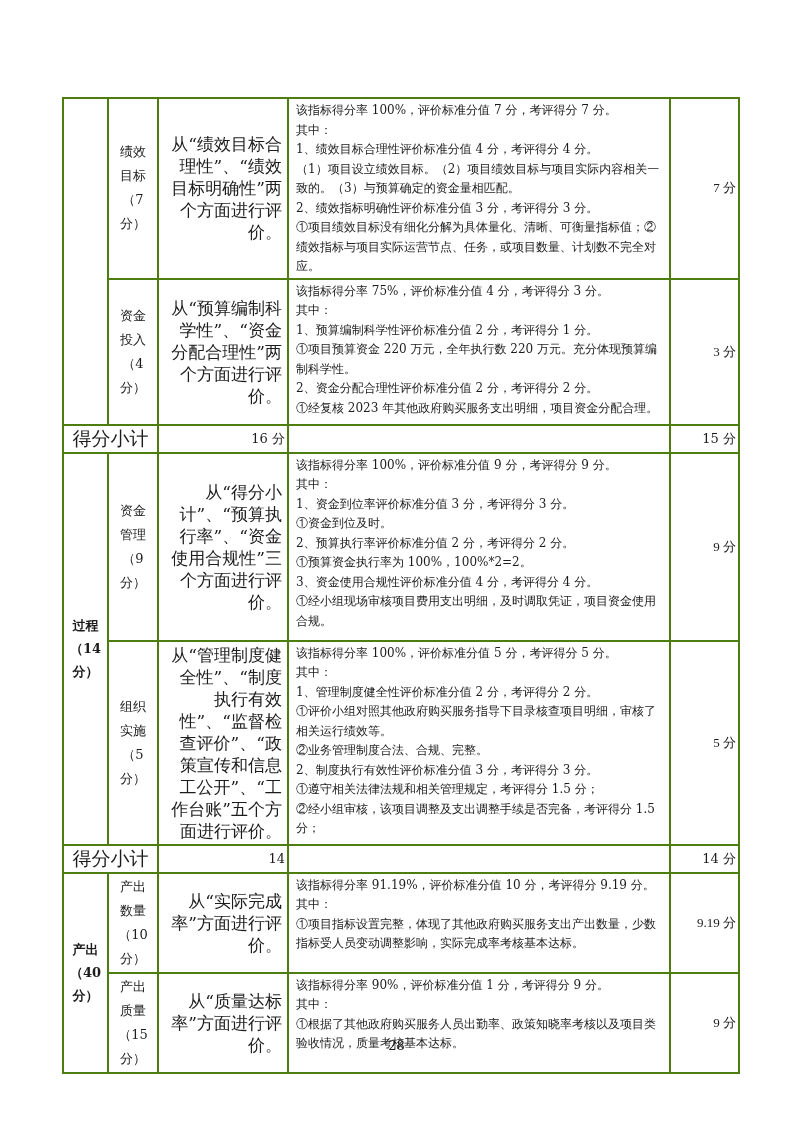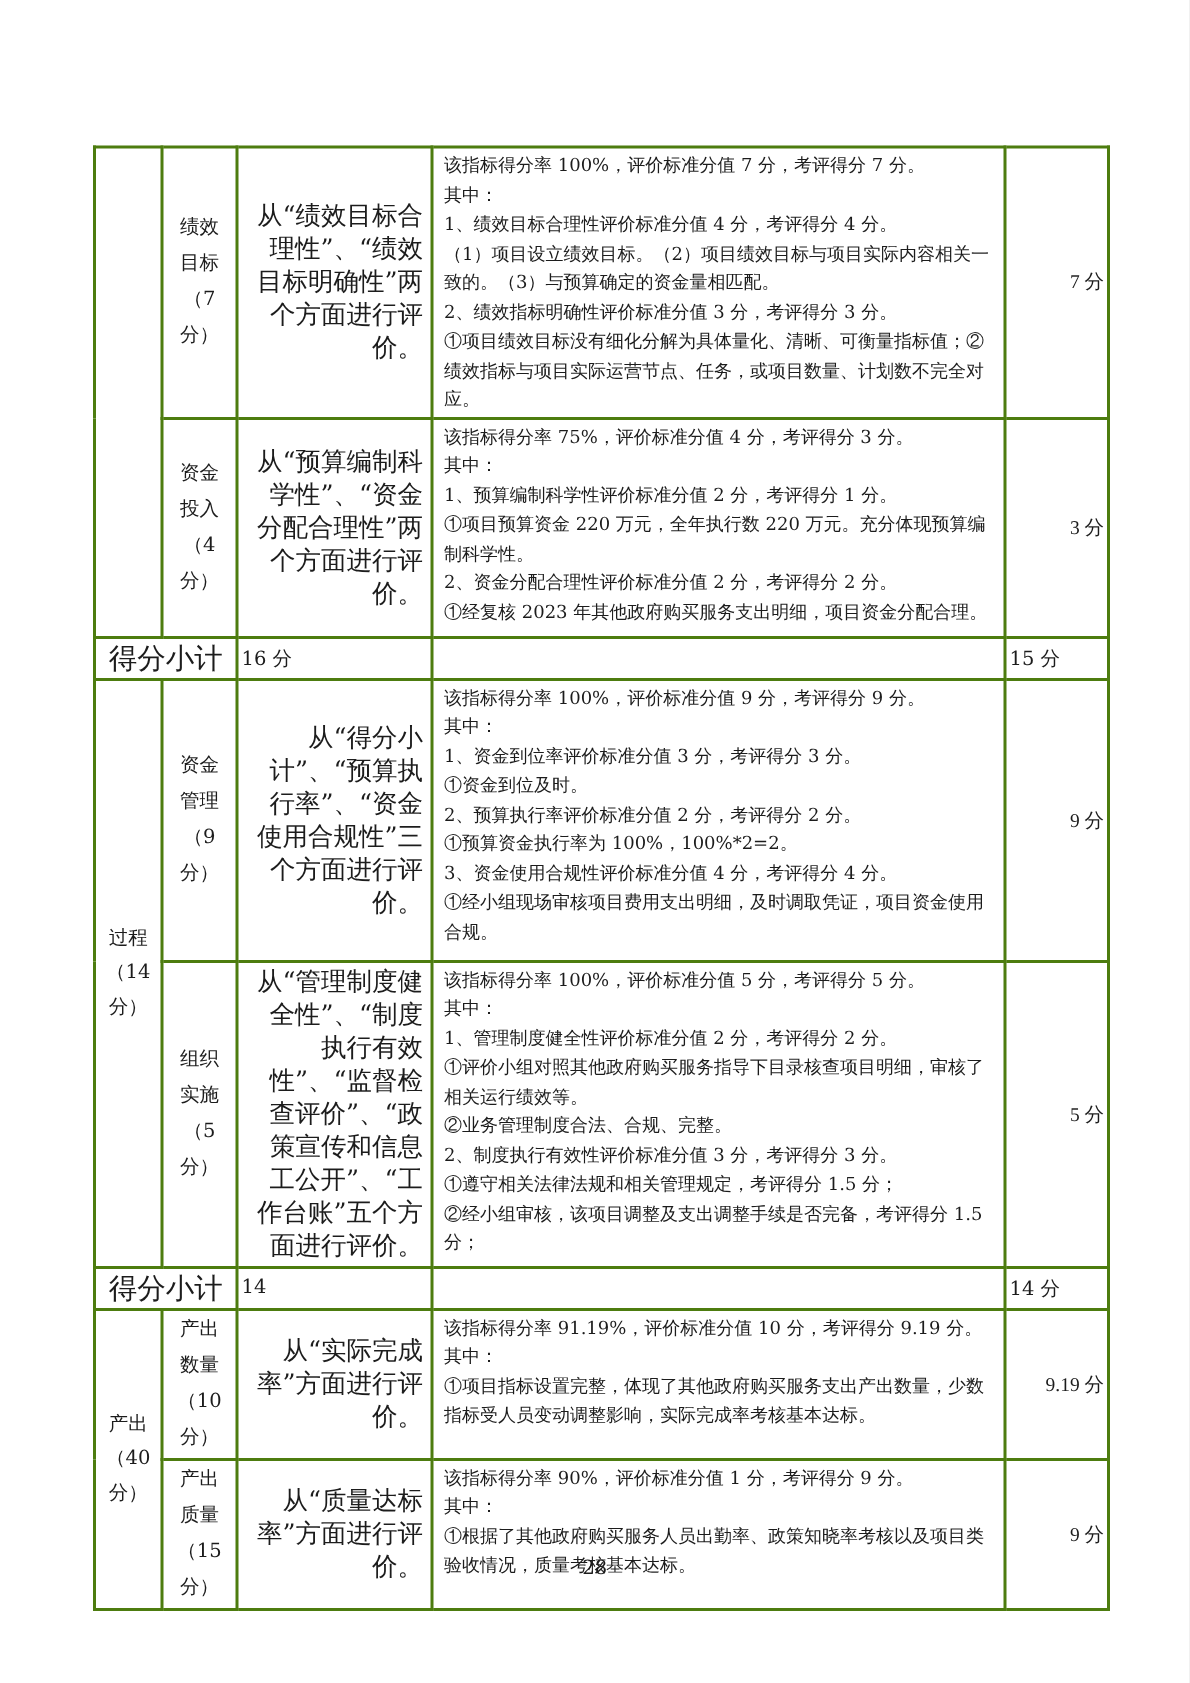--- a/index.html
+++ b/index.html
@@ -19,21 +19,21 @@
     table-layout:fixed;
   }
   .score-table td {
     border:2px solid #4d7c0f;
     padding:0;
     vertical-align:middle;
     overflow:hidden;
   }
   td.cat {
     font-size:13px; line-height:23px;
-    text-align:center; padding:1px 4px;
+    text-align:center; padding:1px 4px;font-weight:bold;
   }
   td.ind {
     font-size:13px; line-height:24px;
     text-align:center; padding:1px 5px;
   }
   td.method {
     font-size:17px; line-height:22px;
     text-align:right; padding:2px 5px 2px 7px;
   }
   td.detail {
@@ -44,21 +44,21 @@
     white-space:pre-wrap;
   }
   td.score {
     font-size:13px;
     text-align:right; padding:1px 2px;font-family:Liberation Serif, serif;
   }
   td.subtotal-label {
     font-size:19px; text-align:center; height:23px; padding:0 2px;
   }
   td.subtotal-val {
-    font-size:13px; text-align:left; padding:0 2px;margin-top:26px;
+    font-size:13px; text-align:right; padding:0 2px;margin-top:26px;
   }
   .page-number {
     position:absolute; left:0; right:0; top:1038px;
     text-align:center;
     font-size:13px;
   }
 </style>
 </head>
 <body>
 

